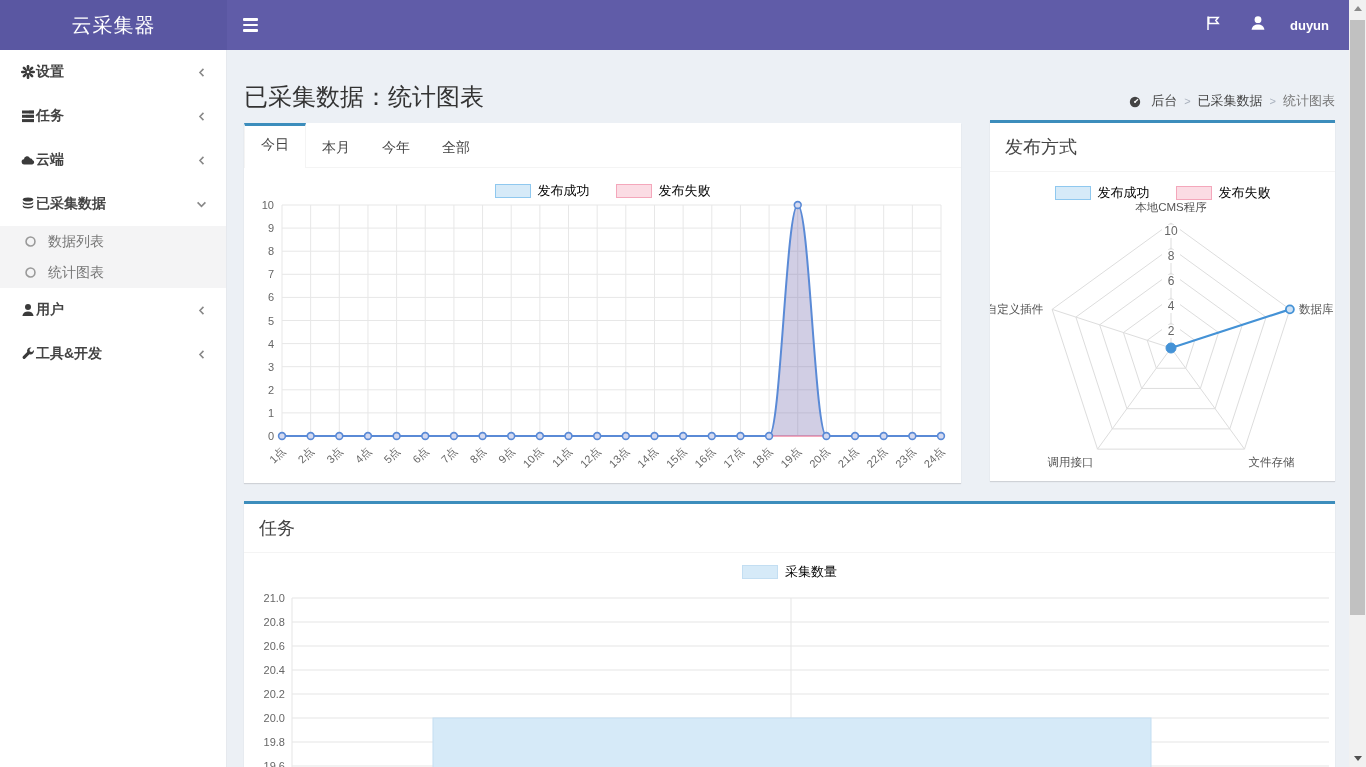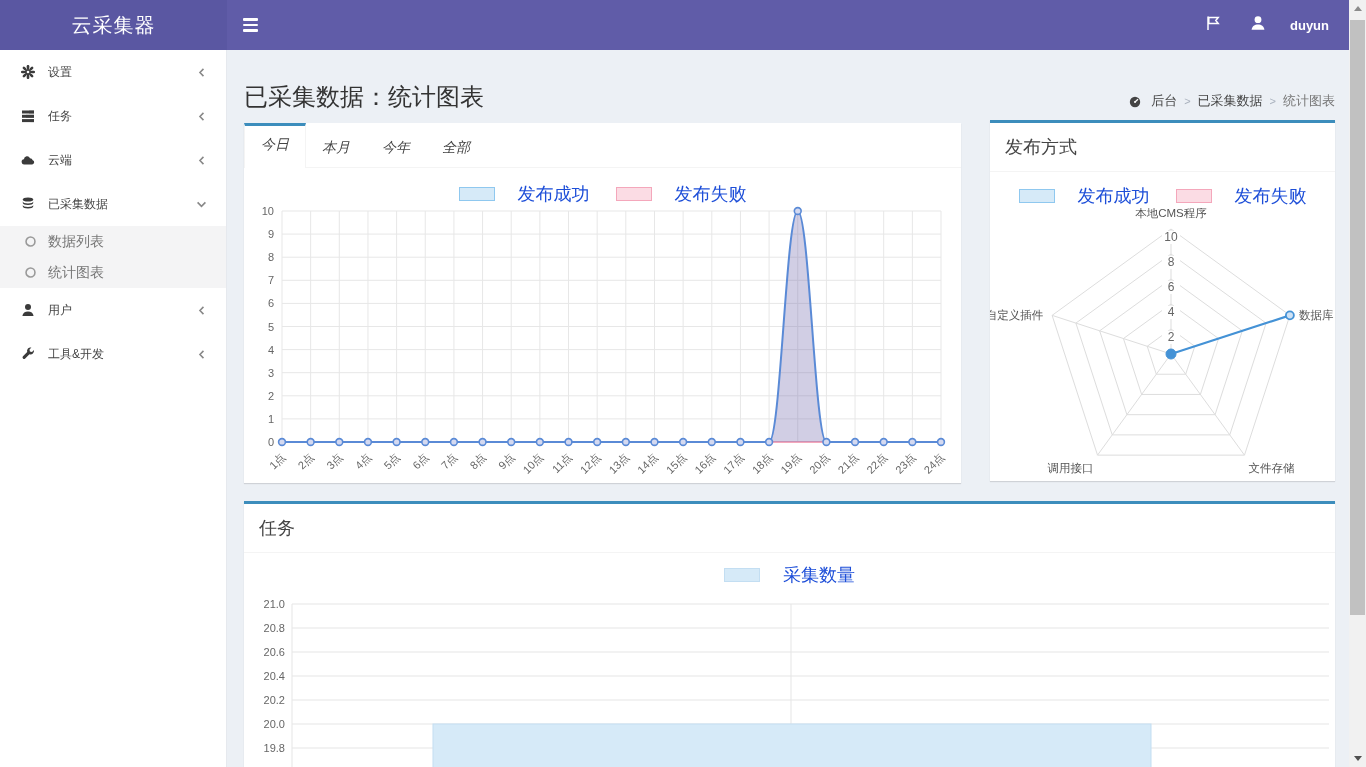--- a/index.html
+++ b/index.html
@@ -9,21 +9,21 @@
   .logo { position:absolute; left:0; top:0; width:227px; height:50px; background:#5a57a2;
     color:#ffffff; font-size:20px; line-height:50px; text-align:center; letter-spacing:1px; }
   .hamburger { position:absolute; left:243px; top:15px; width:20px; height:20px; cursor:pointer; }
   .hamburger span { display:block; width:15px; height:2.5px; background:#fff; margin:3px 0; border-radius:1px; }
   .nav-right { position:absolute; right:20px; top:0; height:50px; display:flex; align-items:center; gap:28px; color:#fff; }
   .flag-btn, .user-btn { display:flex; align-items:center; gap:24px; height:50px; cursor:pointer; color:#fff; }
   .user-btn .uname { font-size:13px; font-weight:bold; }
 
   .sidebar { position:absolute; left:0; top:50px; width:227px; height:717px; background:#fff; border-right:1px solid #e6e9ee; }
   .side-item { height:44px; display:flex; align-items:center; padding:0 18px 0 20px; cursor:pointer; color:#444; }
-  .side-item .lbl { font-size:12px; font-weight:normal; margin-left:12px; flex:1; }
+  .side-item .lbl { font-size:14px; font-weight:bold; flex:1; }
   .side-item .chev { color:#888; display:flex; }
   .side-item .ic { color:#3b3b3b; display:flex; width:16px; justify-content:center; }
   .submenu { background:#f4f4f5; }
   .sub-item { height:31px; display:flex; align-items:center; padding-left:24px; cursor:pointer; color:#777; }
   .sub-item .lbl { font-size:14px; margin-left:11px; }
   .sub-item .ic { color:#999; display:flex; }
 
   .content { position:absolute; left:227px; top:68px; width:1122px; height:717px; overflow:hidden; }
   .page-title { position:absolute; left:17px; top:13px; font-size:24px; color:#333; font-weight:normal; }
   .breadcrumb { position:absolute; right:14px; top:24px; font-size:13px; color:#444; display:flex; align-items:center; gap:7px; }
@@ -31,28 +31,28 @@
   .breadcrumb .crumb { cursor:pointer; }
   .breadcrumb .crumb.last { color:#777; cursor:default; }
   .breadcrumb .ic { color:#444; display:flex; margin-right:2px; }
 
   .box { position:absolute; background:#fff; box-shadow:0 1px 1px rgba(0,0,0,0.12); }
   .box.topline { border-top:3px solid #3c8dbc; }
   .box-header { font-size:18px; color:#444; padding:12px 15px; border-bottom:1px solid #f4f4f4; }
 
   .tabs-box { left:17px; top:55px; width:717px; height:360px; }
   .tab-row { height:45px; border-bottom:1px solid #f4f4f4; display:flex; }
-  .tab { padding:16px 16px 0 16px; font-size:14px; color:#444; cursor:pointer; height:45px;font-style:italic; }
+  .tab { padding:16px 16px 0 16px; font-size:14px; color:#444; cursor:pointer; height:45px; }
   .tab.active { border-top:3px solid #3c8dbc; border-left:1px solid #f4f4f4; border-right:1px solid #f4f4f4;
     background:#fff; padding-top:10px; margin-bottom:-1px; }
 
   .legend { display:flex; justify-content:center; align-items:center; gap:26px; }
   .legend-item { display:flex; align-items:center; gap:7px; cursor:pointer; }
   .legend-box { width:36px; height:14px; border:1px solid; }
-  .legend-label { font-size:18px; color:#1d4ed8;margin-left:16px; }
+  .legend-label { font-size:13px; color:#000000; }
   .lc-legend { margin-top:14px; }
 
   .radar-box { left:763px; top:52px; width:345px; height:361px; }
   .tasks-box { left:17px; top:433px; width:1091px; height:345px; }
 
   svg text { font-family:"Liberation Sans","DejaVu Sans",sans-serif; }
 
   .scrollbar { position:absolute; right:0; top:0; width:17px; height:767px; background:#f1f1f1; z-index:9; }
   .sb-btn { position:absolute; left:0; width:17px; height:17px; display:flex; align-items:center; justify-content:center; cursor:pointer; }
   .sb-up { top:0; } .sb-down { bottom:0; }

